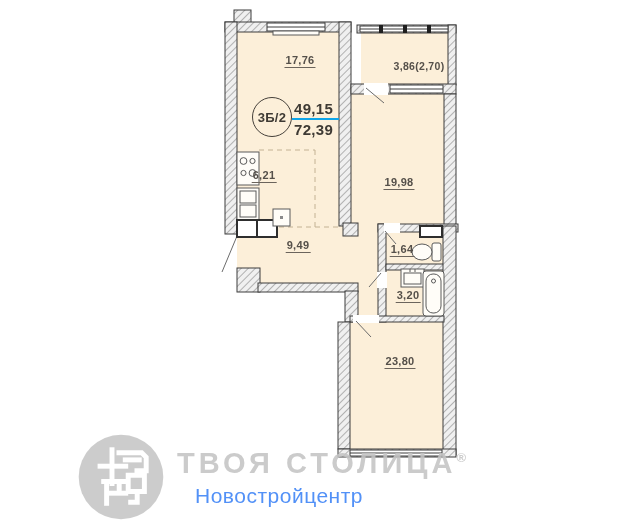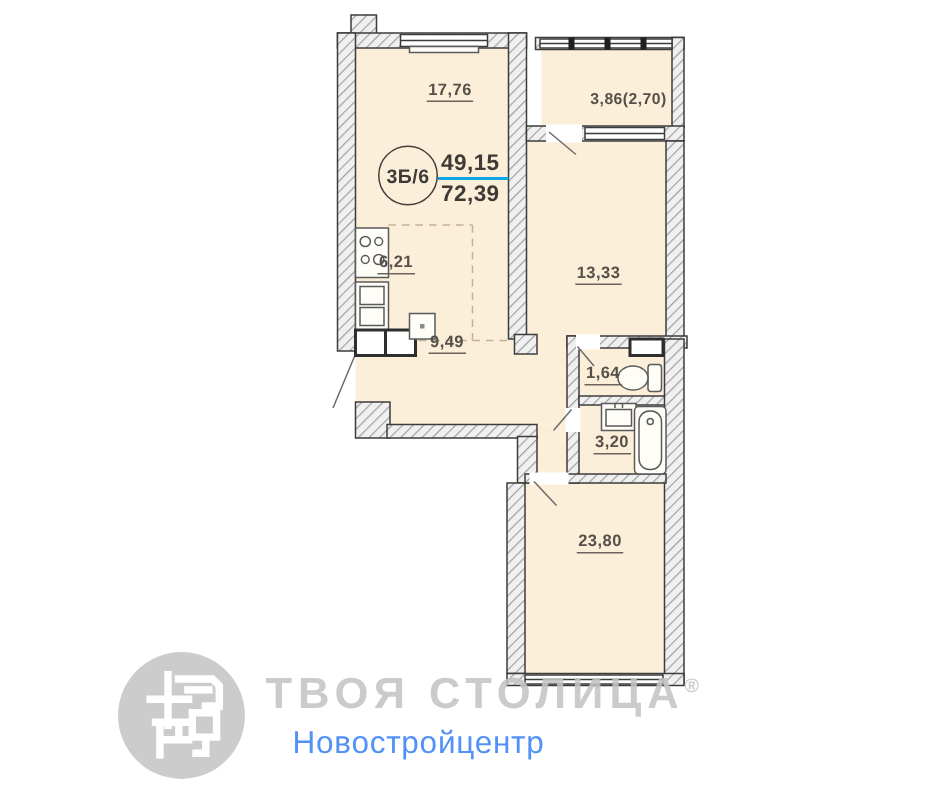--- a/index.html
+++ b/index.html
@@ -155,28 +155,28 @@
 
       <rect class="fix" x="395" y="271" width="21" height="45" rx="3"></rect>
       <rect class="fix" x="398" y="274" width="15" height="39" rx="7"></rect>
       <circle class="fix" cx="405.5" cy="281" r="2"></circle>
     </g>
   </svg>
 
   <div class="rlabel" style="left:272px;top:54px;">17,76</div>
   <div class="rlabel nou" style="left:391px;top:61px;">3,86(2,70)</div>
   <div class="rlabel" style="left:236px;top:169px;">6,21</div>
-  <div class="rlabel" style="left:371px;top:176px;">13,33</div>
-  <div class="rlabel" style="left:270px;top:222px;">9,49</div>
+  <div class="rlabel" style="left:371px;top:176px;">19,98</div>
+  <div class="rlabel" style="left:270px;top:239px;">9,49</div>
   <div class="rlabel" style="left:374px;top:243px;">1,64</div>
   <div class="rlabel" style="left:380px;top:289px;">3,20</div>
   <div class="rlabel" style="left:372px;top:355px;">23,80</div>
 
   <div class="badge-circle">
-    <span>3Б/6</span>
+    <span>3Б/2</span>
   </div>
   <div class="frac">
     <div class="frac-top">49,15</div>
     <div class="frac-bot">72,39</div>
   </div>
 
   <div class="watermark">
     <svg class="wm-icon" viewBox="0 0 100 100">
       <circle cx="50" cy="50" r="47" fill="#c6c6c6"></circle>
       <g stroke="#ffffff" stroke-width="5.5" fill="none">

